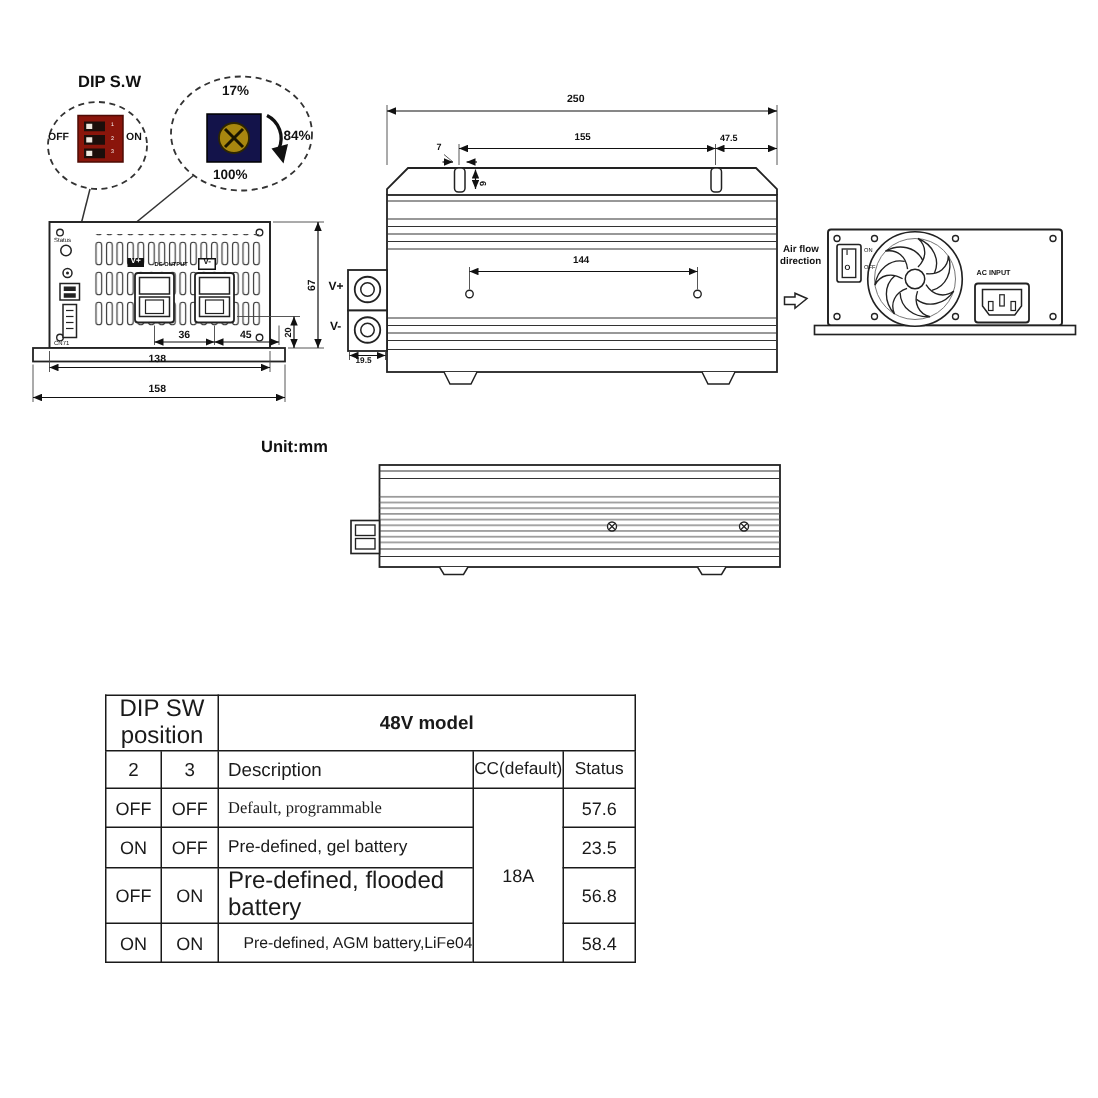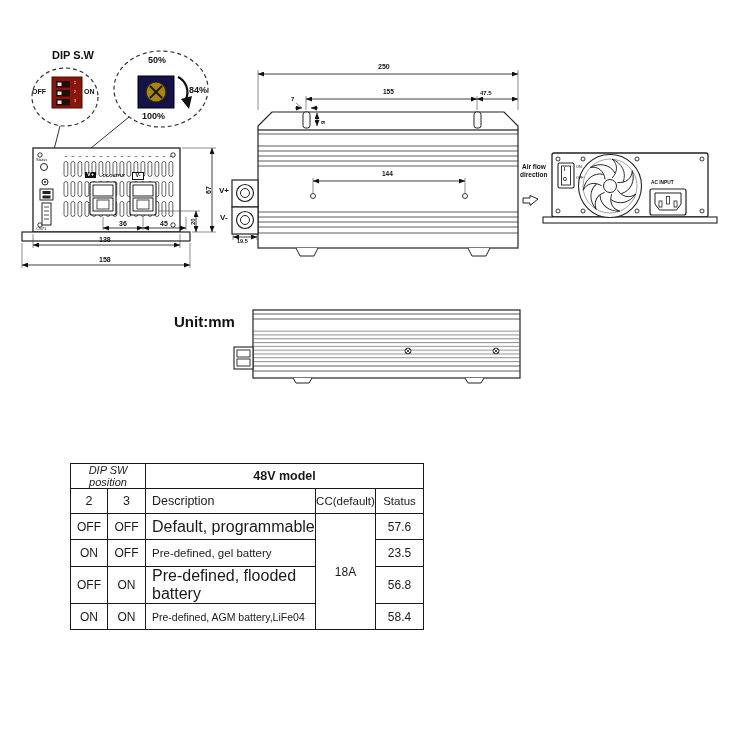--- a/index.html
+++ b/index.html
@@ -232,21 +232,21 @@
       <line x1="498" y1="349" x2="494" y2="353" stroke="#222" stroke-width="0.8"></line>
     </g>
   </svg>
 
   <span class="lbl b" style="left:52px;top:50px;font-size:11px;">DIP S.W</span>
   <span class="lbl b" style="left:32px;top:88px;font-size:7px;">OFF</span>
   <span class="lbl b" style="left:84px;top:88px;font-size:7px;">ON</span>
   <span class="lbl" style="left:74px;top:82px;font-size:3.5px;color:#fff;">1</span>
   <span class="lbl" style="left:74px;top:91px;font-size:3.5px;color:#fff;">2</span>
   <span class="lbl" style="left:74px;top:100px;font-size:3.5px;color:#fff;">3</span>
-  <span class="lbl b" style="left:148px;top:56px;font-size:9px;">50%</span>
+  <span class="lbl b" style="left:148px;top:56px;font-size:9px;">17%</span>
   <span class="lbl b" style="left:189px;top:86px;font-size:9px;">84%</span>
   <span class="lbl b" style="left:142px;top:112px;font-size:9px;">100%</span>
 
   <span class="lbl" style="left:36px;top:158px;font-size:4px;">Status</span>
   <span class="lbl" style="left:36px;top:227px;font-size:4px;">CN71</span>
   <span class="lbl vplus-tag" style="left:85px;top:172px;">V+</span>
   <span class="lbl" style="left:103px;top:174px;font-size:3.8px;font-weight:bold;">DC OUTPUT</span>
   <span class="lbl vminus-tag" style="left:132px;top:172px;">V-</span>
   <span class="lbl b" style="left:119px;top:220px;font-size:7px;">36</span>
   <span class="lbl b" style="left:160px;top:220px;font-size:7px;">45</span>
@@ -266,65 +266,65 @@
   <span class="lbl b" style="left:237px;top:239px;font-size:5.5px;">19.5</span>
 
   <span class="lbl" style="left:522px;top:164px;font-size:6.5px;font-weight:bold;">Air flow</span>
   <span class="lbl" style="left:520px;top:172px;font-size:6.5px;font-weight:bold;">direction</span>
   <span class="lbl b" style="left:651px;top:180px;font-size:4.8px;">AC INPUT</span>
   <span class="lbl b" style="left:564px;top:167px;font-size:5px;">I</span>
   <span class="lbl b" style="left:563px;top:177px;font-size:5px;">O</span>
   <span class="lbl" style="left:576px;top:165px;font-size:3.8px;">ON</span>
   <span class="lbl" style="left:576px;top:176px;font-size:3.8px;">OFF</span>
 
-  <span class="lbl b" style="left:174px;top:293px;font-size:15px;margin-top:21px;">Unit:mm</span>
+  <span class="lbl b" style="left:174px;top:293px;font-size:11px;">Unit:mm</span>
 
   <div class="spec">
     <table>
       <colgroup>
           <col style="width:37px">
           <col style="width:38px">
           <col style="width:170px">
           <col style="width:60px">
           <col style="width:48px">
         </colgroup>
       <tbody>
           <tr style="height:24px;">
-        <th colspan="2" style="font-size:11px;font-style:italic;">DIP SW position</th>
+        <th colspan="2" style="font-size:16px;">DIP SW position</th>
         <th colspan="3" style="font-size:12.5px;font-weight:bold;">48V model</th>
       </tr>
       <tr style="height:25px;font-size:12.5px;">
         <th>2</th>
         <th>3</th>
         <th class="desc">Description</th>
         <th style="font-size:11.5px;">CC(default)</th>
         <th style="font-size:11.5px;">Status</th>
       </tr>
       <tr style="height:26px;font-size:12px;">
         <td>OFF</td>
         <td>OFF</td>
-        <td class="desc" style="font-size:16px;">Default, programmable</td>
+        <td class="desc" style="font-size:11px;font-family:Liberation Serif, serif;">Default, programmable</td>
         <td rowspan="4">18A</td>
         <td>57.6</td>
       </tr>
       <tr style="height:27px;font-size:12px;">
         <td>ON</td>
         <td>OFF</td>
         <td class="desc" style="font-size:11.5px;">Pre-defined, gel battery</td>
         <td>23.5</td>
       </tr>
       <tr style="height:27px;font-size:12px;">
         <td>OFF</td>
         <td>ON</td>
         <td class="desc" style="font-size:16px;">Pre-defined, flooded battery</td>
         <td>56.8</td>
       </tr>
       <tr style="height:26px;font-size:12px;">
         <td>ON</td>
         <td>ON</td>
-        <td class="desc" style="font-size:10.5px;">Pre-defined, AGM battery,LiFe04</td>
+        <td class="desc" style="font-size:10.5px;text-align:right;">Pre-defined, AGM battery,LiFe04</td>
         <td>58.4</td>
       </tr>
     </tbody>
       </table>
   </div>
 
 </div>
 
 </body></html>

